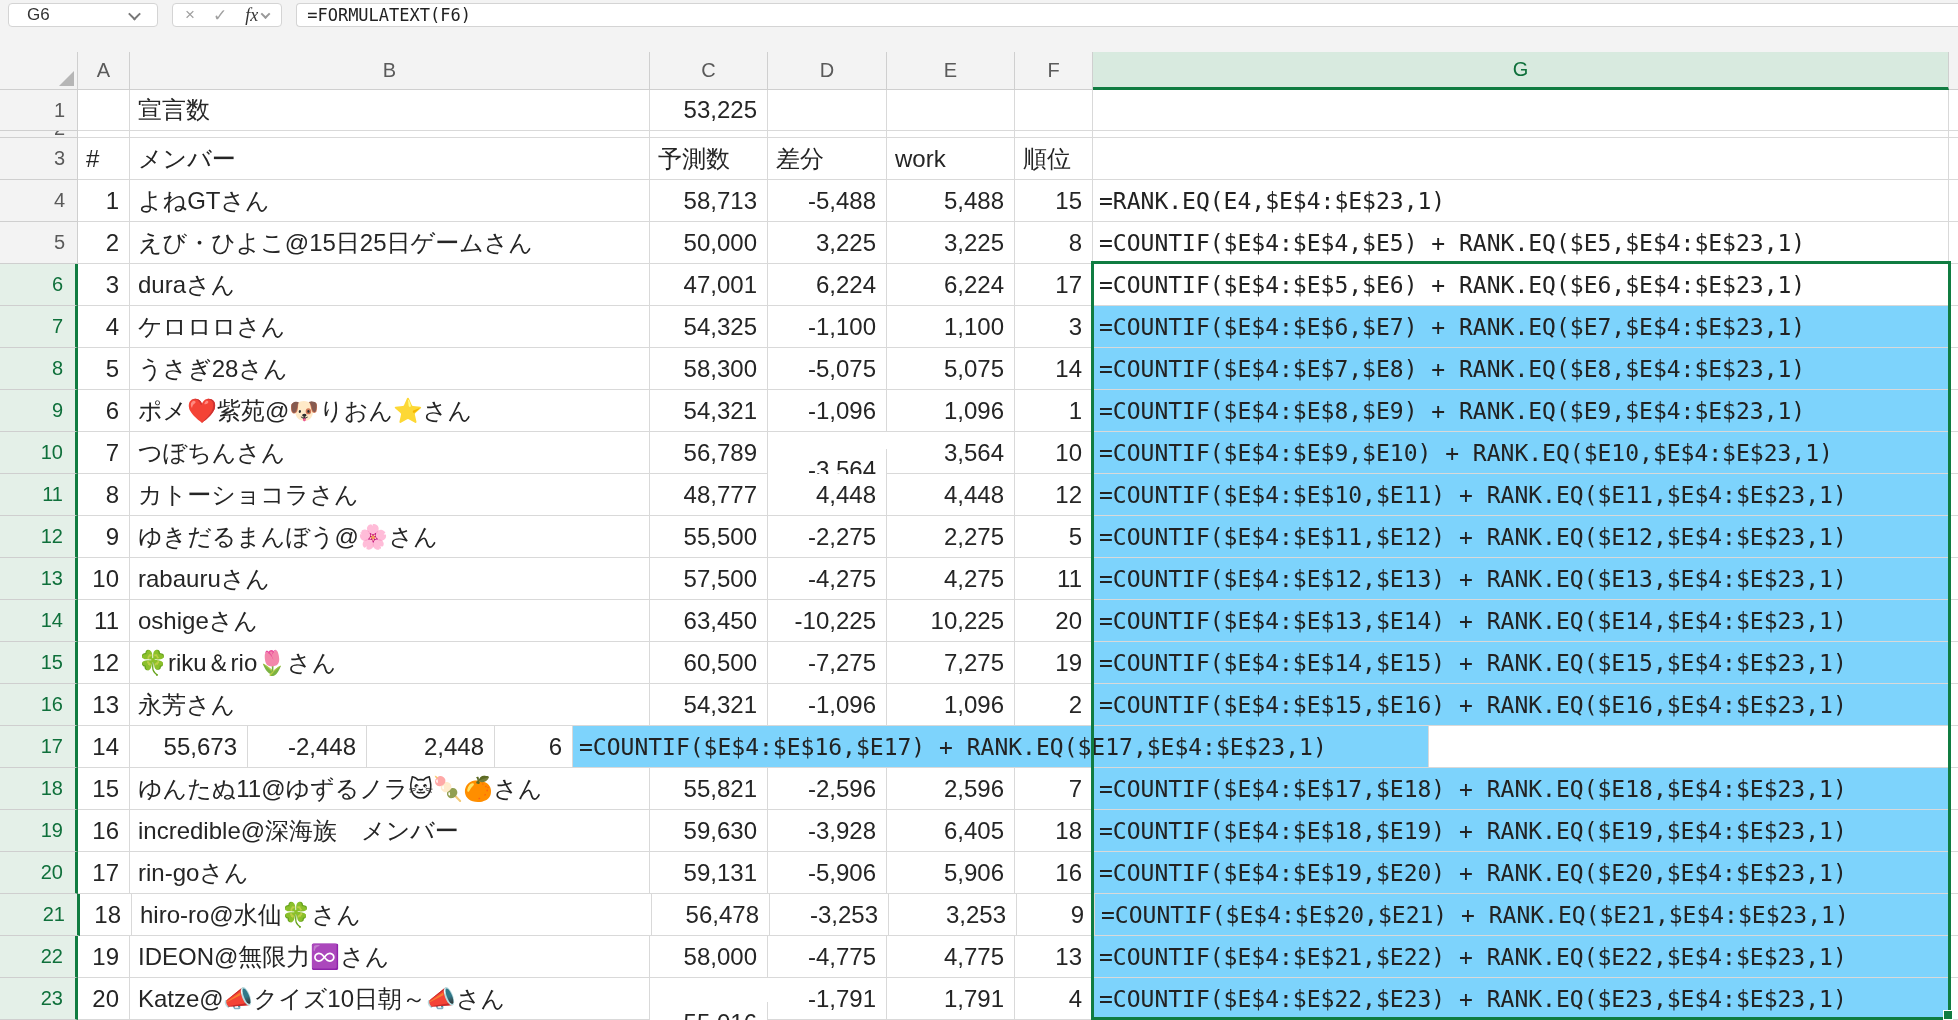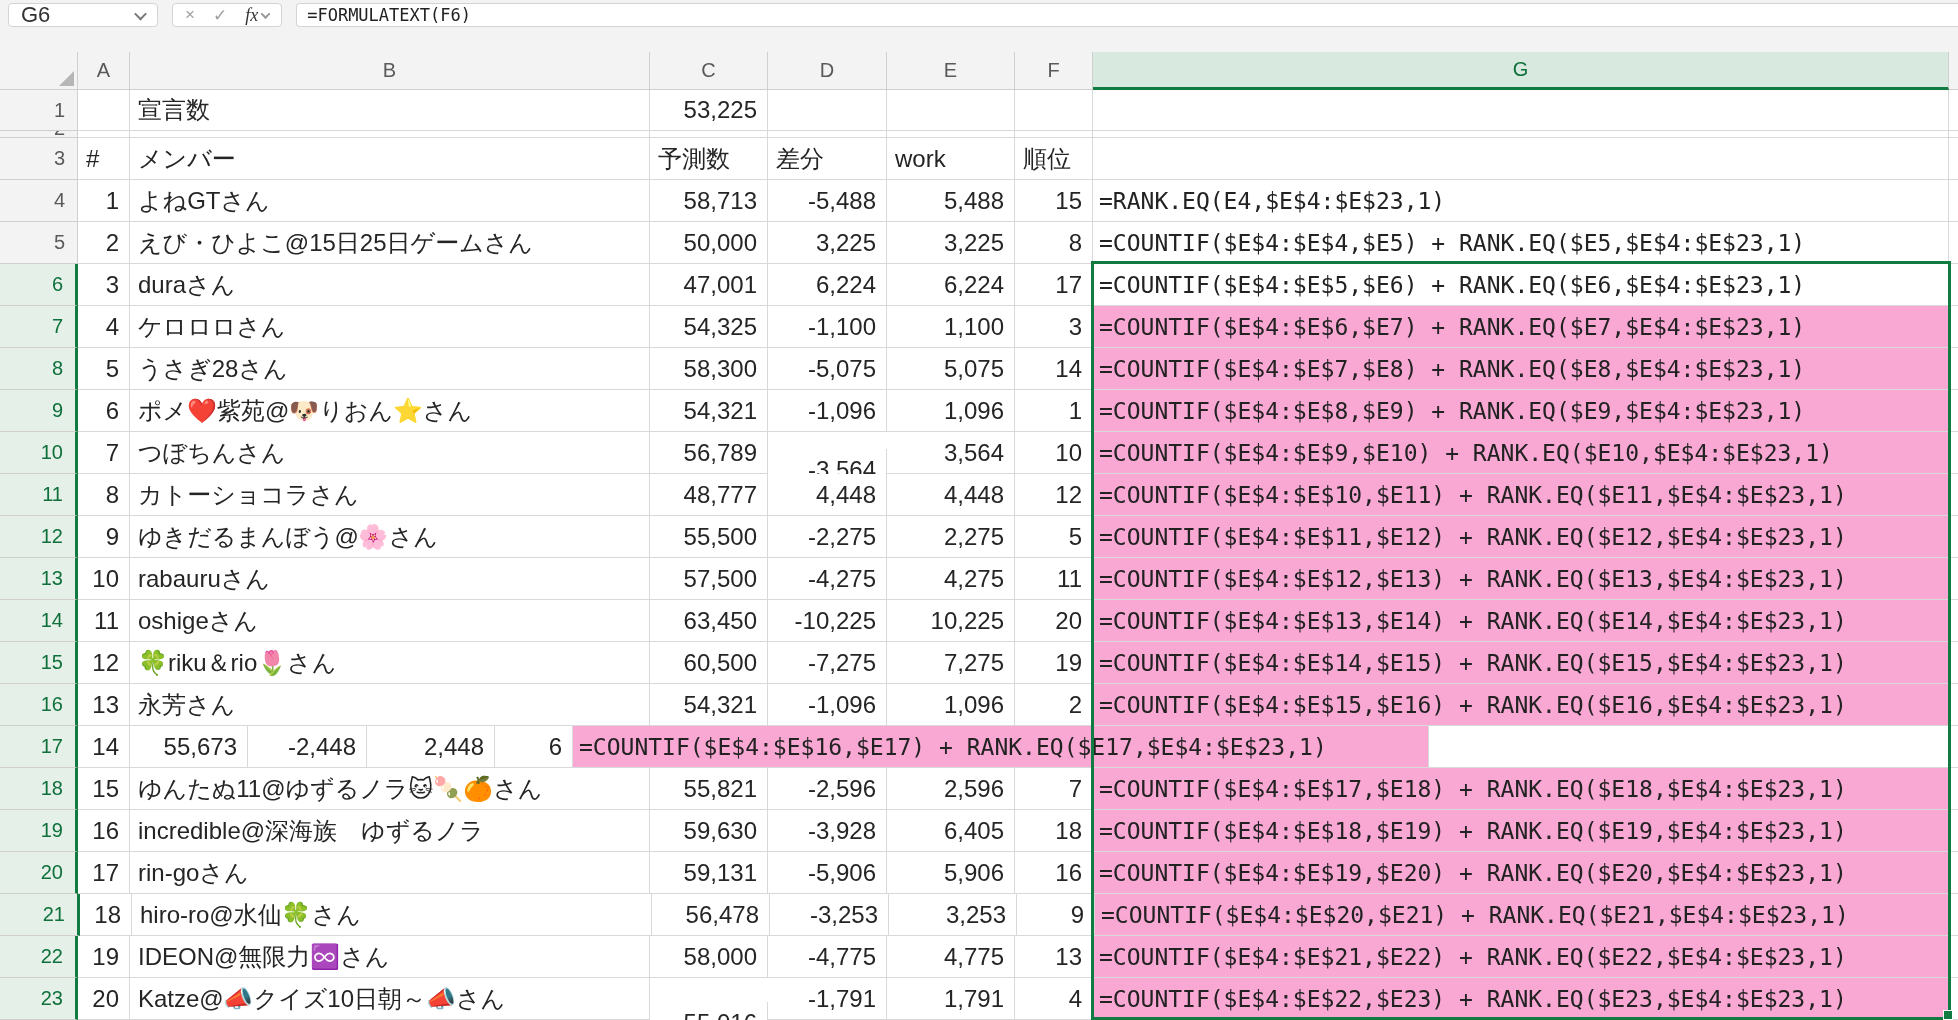--- a/index.html
+++ b/index.html
@@ -3,21 +3,21 @@
 <meta charset="utf-8">
 <title>Spreadsheet</title>
 <style>
   html,body{margin:0;padding:0;background:#e9e9e9;}
   .app{position:relative;width:1958px;height:1020px;background:#f3f3f3;overflow:hidden;
        font-family:"Liberation Sans","DejaVu Sans",sans-serif;}
 
   
   .fbar{position:absolute;top:0;left:0;right:0;height:30px;display:flex;align-items:center;background:#f3f3f3;}
   .pill{background:#fff;border:1px solid #d4d4d4;border-radius:4px;height:24px;box-sizing:border-box;display:flex;align-items:center;}
-  .namebox{width:150px;margin-left:8px;padding:0 12px;justify-content:space-between;font-size:22px;color:#333;}
+  .namebox{width:150px;margin-left:8px;padding:0 18px;justify-content:space-between;font-size:17px;color:#333;}
   .fbtns{margin-left:14px;padding:0 12px;gap:18px;color:#a0a0a0;font-size:17px;}
   .fbtn{display:flex;align-items:center;gap:4px;}
   .fx-label{color:#333;font-style:italic;font-family:"Liberation Serif",serif;font-size:18px;}
   .chev{width:7px;height:7px;border-right:2px solid #777;border-bottom:2px solid #777;transform:rotate(45deg) translate(-1px,-1px);}
   .chev.small{width:5px;height:5px;border-color:#999;}
   .finput{flex:1;margin-left:14px;border-radius:4px 0 0 4px;border-right:none;padding:0 10px;
           font-family:"DejaVu Sans Mono","Liberation Mono",monospace;font-size:17px;color:#222;}
 
   
   .grid{position:absolute;top:52px;left:0;width:1958px;height:968px;background:#fff;}
@@ -34,21 +34,21 @@
       border-left:15px solid transparent;border-bottom:15px solid #b6b6b6;}
   .r1{height:41px;}
   .r2{height:7px;}
   .r2 .cell{padding-top:0;padding-bottom:0;align-items:flex-start;}
   .r2 .rh span{display:block;margin-top:-14px;}
   .r3{height:42px;}
   .dr{height:42px;}
   .num{justify-content:flex-end;padding-right:10px;}
   .gcell{font-family:"DejaVu Sans Mono","Liberation Mono",monospace;font-size:23px;padding-left:6px;color:#222;}
   .sel-rh{background:#e4f0e8 !important;color:#0f703b !important;border-right:3px solid #107c41 !important;}
-  .g-range{background:#f9a8d4;}
+  .g-range{background:#7dd3fc;}
   .g-active{background:#ffffff;}
   .colG-hdr{background:#d8eadf !important;color:#0f703b !important;border-bottom:3px solid #107c41 !important;}
   .filler{flex:1 1 auto;border-right:none;}
   .selrect{position:absolute;left:1091px;top:209px;width:860px;height:759px;
            border:3px solid #107c41;box-sizing:border-box;pointer-events:none;}
   .fillhandle{position:absolute;left:1943px;top:958px;width:10px;height:10px;background:#107c41;border:1px solid #fff;box-sizing:border-box;}
 </style>
 </head>
 <body>
 
@@ -556,21 +556,21 @@
         <div class="cell filler"></div>
       </div>
       <div class="row dr">
         <div class="cell rh sel-rh" style="width: 78px;">
           <span>19</span>
         </div>
         <div class="cell num" style="width: 52px;">
           <span>16</span>
         </div>
         <div class="cell " style="width: 520px;">
-          <span>incredible@深海族　ゆずるノラ</span>
+          <span>incredible@深海族　メンバー</span>
         </div>
         <div class="cell num" style="width: 118px;">
           <span>59,630</span>
         </div>
         <div class="cell num" style="width: 119px;">
           <span>-3,928</span>
         </div>
         <div class="cell num" style="width: 128px;">
           <span>6,405</span>
         </div>

